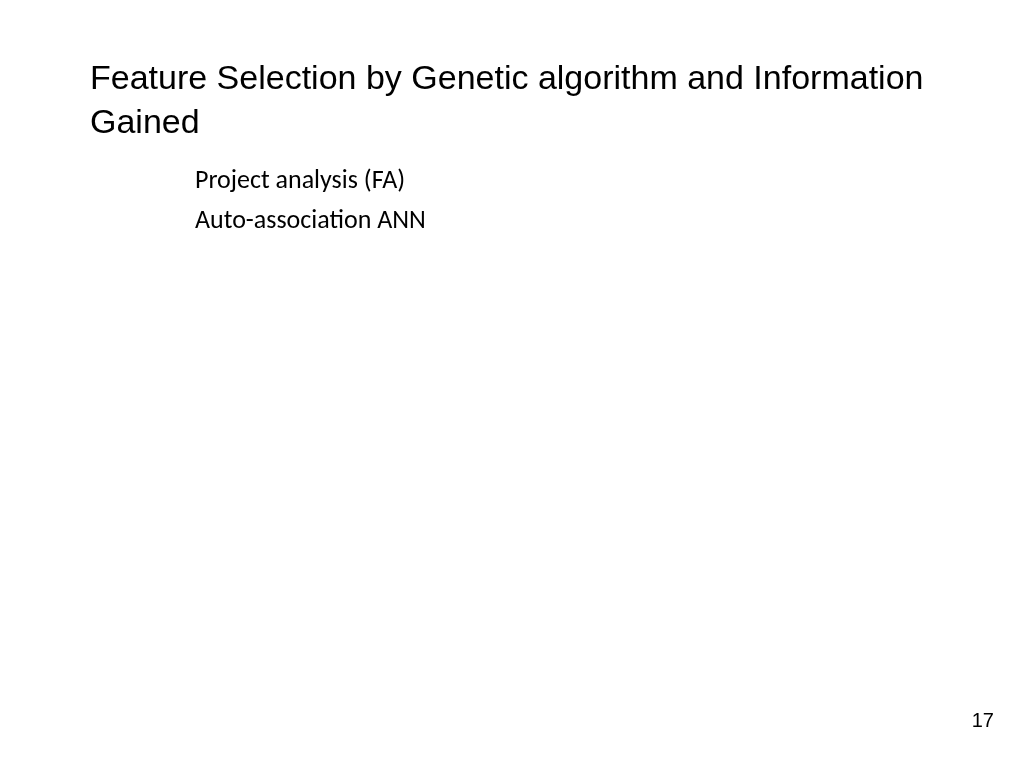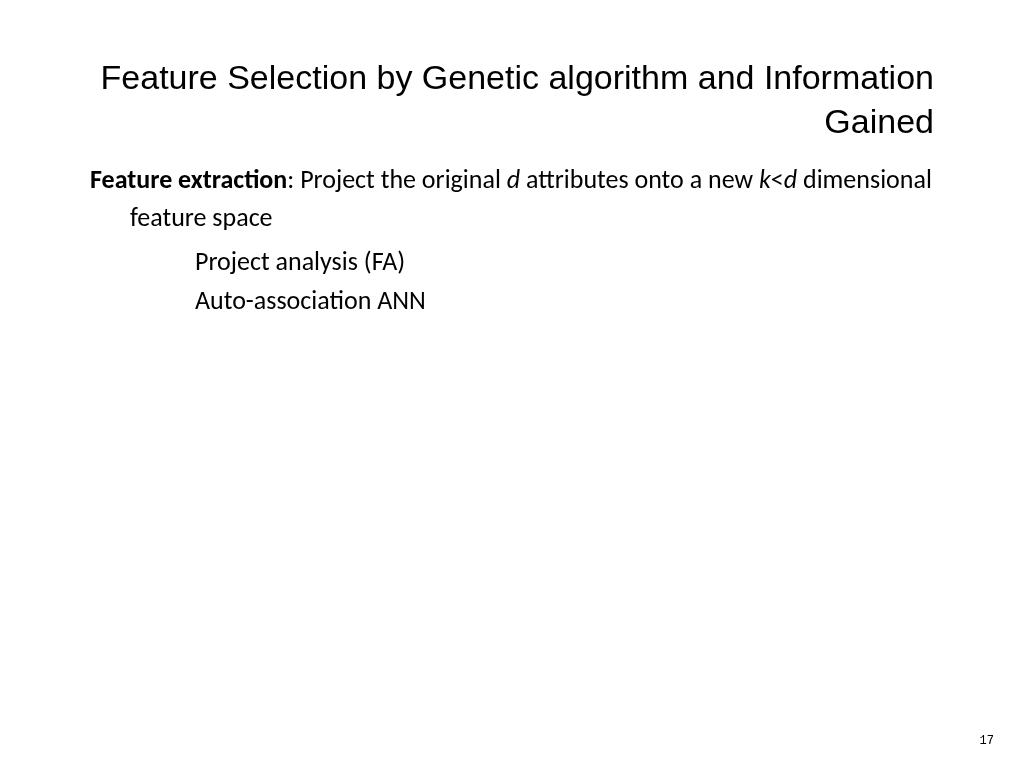--- a/index.html
+++ b/index.html
@@ -15,21 +15,21 @@
       color: #000000;
       position: relative;
       overflow: hidden;
     }
     .slide {
       padding: 55px 90px 0 90px;
     }
     .title {
       font-size: 34px;
       font-weight: 400;
-      text-align: right;
+      text-align: left;
       line-height: 1.3;
       margin-bottom: 18px;
       font-family: Arial, sans-serif;
     }
     .body-text {
       font-size: 26px;
       line-height: 1.45;
     }
     .para {
       margin-bottom: 6px;
@@ -43,39 +43,36 @@
       font-style: italic;
     }
     .list-items {
       padding-left: 105px;
     }
     .list-item {
       margin-bottom: 2px;
     }
     .page-number {
       position: absolute;
-      bottom: 20px;
+      bottom: 36px;
       right: 30px;
-      font-size: 12px;
-      font-family: Liberation Mono, monospace;
+      font-size: 20px;
+      font-family: Liberation Sans, sans-serif;
       color: #000000;
     }
   </style>
 </head>
 <body>
 
 <div class="slide">
   <h1 class="title">Feature Selection by Genetic algorithm and Information Gained</h1>
 
   <div class="body-text">
 
 
-    <div class="para">
-      <span class="bold">Feature extraction</span><span>: Project the original </span><span class="italic">d</span><span> attributes onto a new </span><span class="italic">k</span><span>&lt;</span><span class="italic">d</span><span> dimensional feature space</span>
-    </div>
 
     <div class="list-items">
       <div class="list-item">Project analysis (FA)</div>
       <div class="list-item">Auto-association ANN</div>
     </div>
 
   </div>
 </div>
 
 <div class="page-number">17</div>

